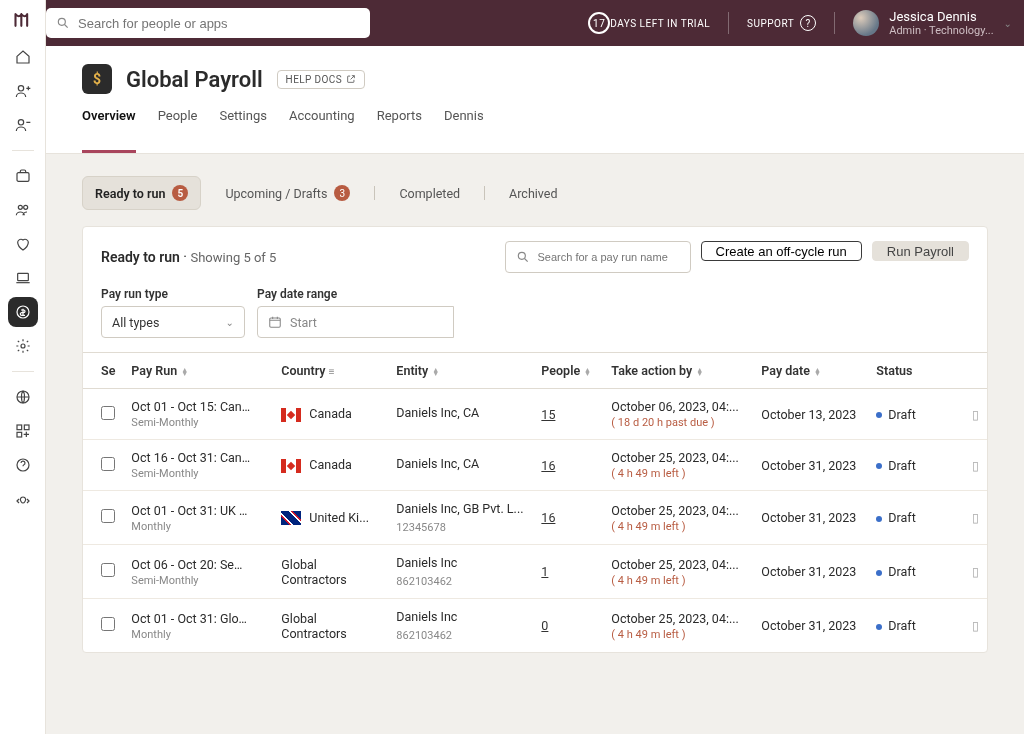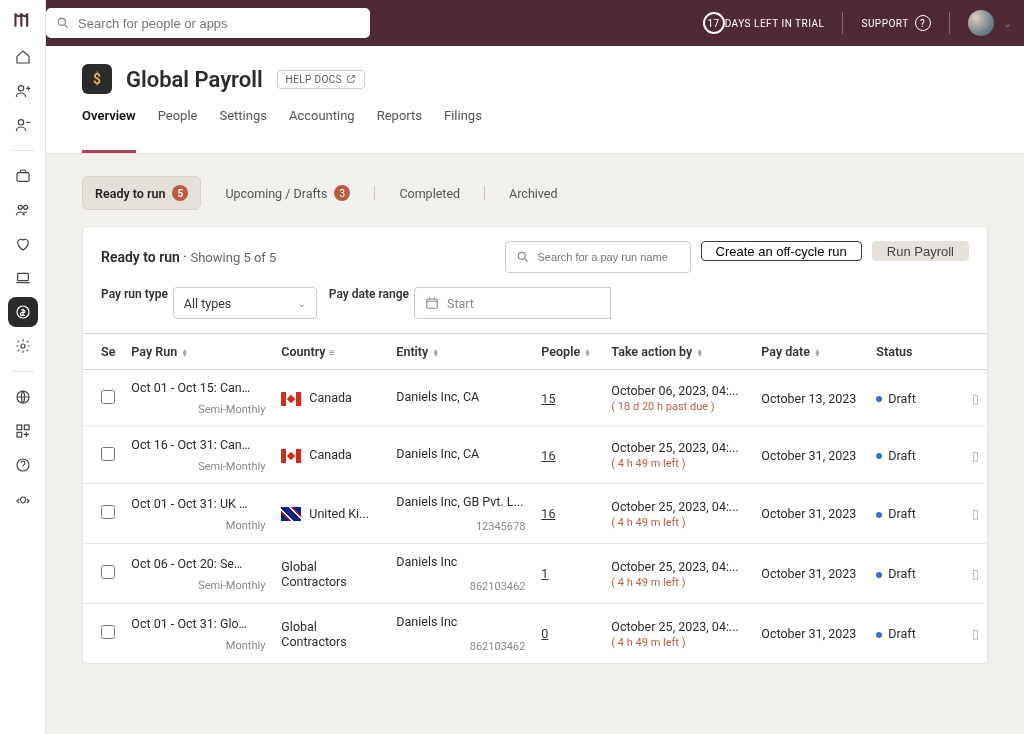--- a/index.html
+++ b/index.html
@@ -215,21 +215,21 @@
     padding:0 14px;
     font-size:13px;
     font-weight:500;
     cursor:pointer;
   }
   .btn.ghost { background:#e5e1da; border-color:#e5e1da; color:#444;}
 
   .filters {
     display:flex; gap:12px; padding:0 18px 14px 18px;
   }
-  .filter-group { display:flex; flex-direction:row; gap:5px; }
+  .filter-group { display:flex; flex-direction:column; gap:5px; }
   .filter-label { font-size:12px; font-weight:600; color:#333;}
   .select, .date-input{
     height:32px;border:1px solid #d0cbc2;border-radius:4px;
     display:flex;align-items:center;padding:0 10px;gap:8px;
     font-size:12.5px;color:#333;background:#fff;
   }
   .select{ width:144px; justify-content:space-between;}
   .date-input{ width:197px; color:#888;}
   .date-input + .date-input{border-left:none; border-radius:0 4px 4px 0;}
   .date-pair{display:flex;}
@@ -249,21 +249,21 @@
     color:#333;
     border-top:1px solid #e0dbd2;
     border-bottom:1px solid #e0dbd2;
     padding-top:10px;
     background:#fff;
     white-space:nowrap;
   }
   .cb { width:34px; text-align:center;}
   .cb input{width:14px;height:14px;}
   .sort{display:inline-flex;flex-direction:column;margin-left:4px;line-height:4px;font-size:7px;color:#aaa;vertical-align:middle;}
-  .subtext{color:#888;font-size:11px;display:block;margin-top:8px;text-align:right;}
+  .subtext{color:#888;font-size:11px;display:block;margin-top:2px;}
   .flag{
     width:20px;height:14px;display:inline-block;vertical-align:middle;margin-right:8px;
     background:#f00; position:relative;
   }
   .flag.ca{background:linear-gradient(90deg,#d52b1e 25%,#fff 25% 75%,#d52b1e 75%);}
   .flag.ca::after{content:"";position:absolute;left:50%;top:50%;width:6px;height:6px;background:#d52b1e;transform:translate(-50%,-50%) rotate(45deg);}
   .flag.uk{background:linear-gradient(45deg,#00247d 25%,#cf142b 25% 30%,#fff 30% 38%,#00247d 38% 62%,#fff 62% 70%,#cf142b 70% 75%,#00247d 75%);}
   .link{ text-decoration:underline; color:#333;}
   .dot{width:6px;height:6px;border-radius:50%;background:#3b6fc9;display:inline-block;margin-right:6px;vertical-align:middle;}
   .due{color:#b85c42;font-size:11px;display:block;margin-top:2px;}
@@ -380,20 +380,24 @@
     <span>DAYS LEFT IN TRIAL</span>
   </div>
   <div class="top-div"></div>
   <div class="support">
     <span>SUPPORT</span>
     <span class="q-icon">?</span>
   </div>
   <div class="top-div"></div>
   <div class="user-box">
     <div class="avatar"></div>
+    <div class="user-text">
+      <div>Jessica Dennis</div>
+      <div class="user-role">Admin · Technology...</div>
+    </div>
     <span class="chev">⌄</span>
   </div>
 </div>
 
 <div class="main">
   <div class="page-header">
     <div class="title-row">
       <div class="app-icon">$</div>
       <div class="page-title">Global Payroll</div>
       <div class="help-docs">
@@ -402,21 +406,21 @@
             <path d="M14 4h6v6M20 4l-9 9M19 14v5a1 1 0 0 1-1 1H5a1 1 0 0 1-1-1V6a1 1 0 0 1 1-1h5"></path>
           </svg>
       </div>
     </div>
     <div class="tabs">
       <div class="tab active">Overview</div>
       <div class="tab">People</div>
       <div class="tab">Settings</div>
       <div class="tab">Accounting</div>
       <div class="tab">Reports</div>
-      <div class="tab">Filings</div>
+      <div class="tab">Dennis</div>
     </div>
   </div>
 
   <div class="content">
     <div class="status-tabs">
       <div class="status-tab active">
         <span>Ready to run</span>
         <span class="badge">5</span>
       </div>
       <div class="status-tab">

